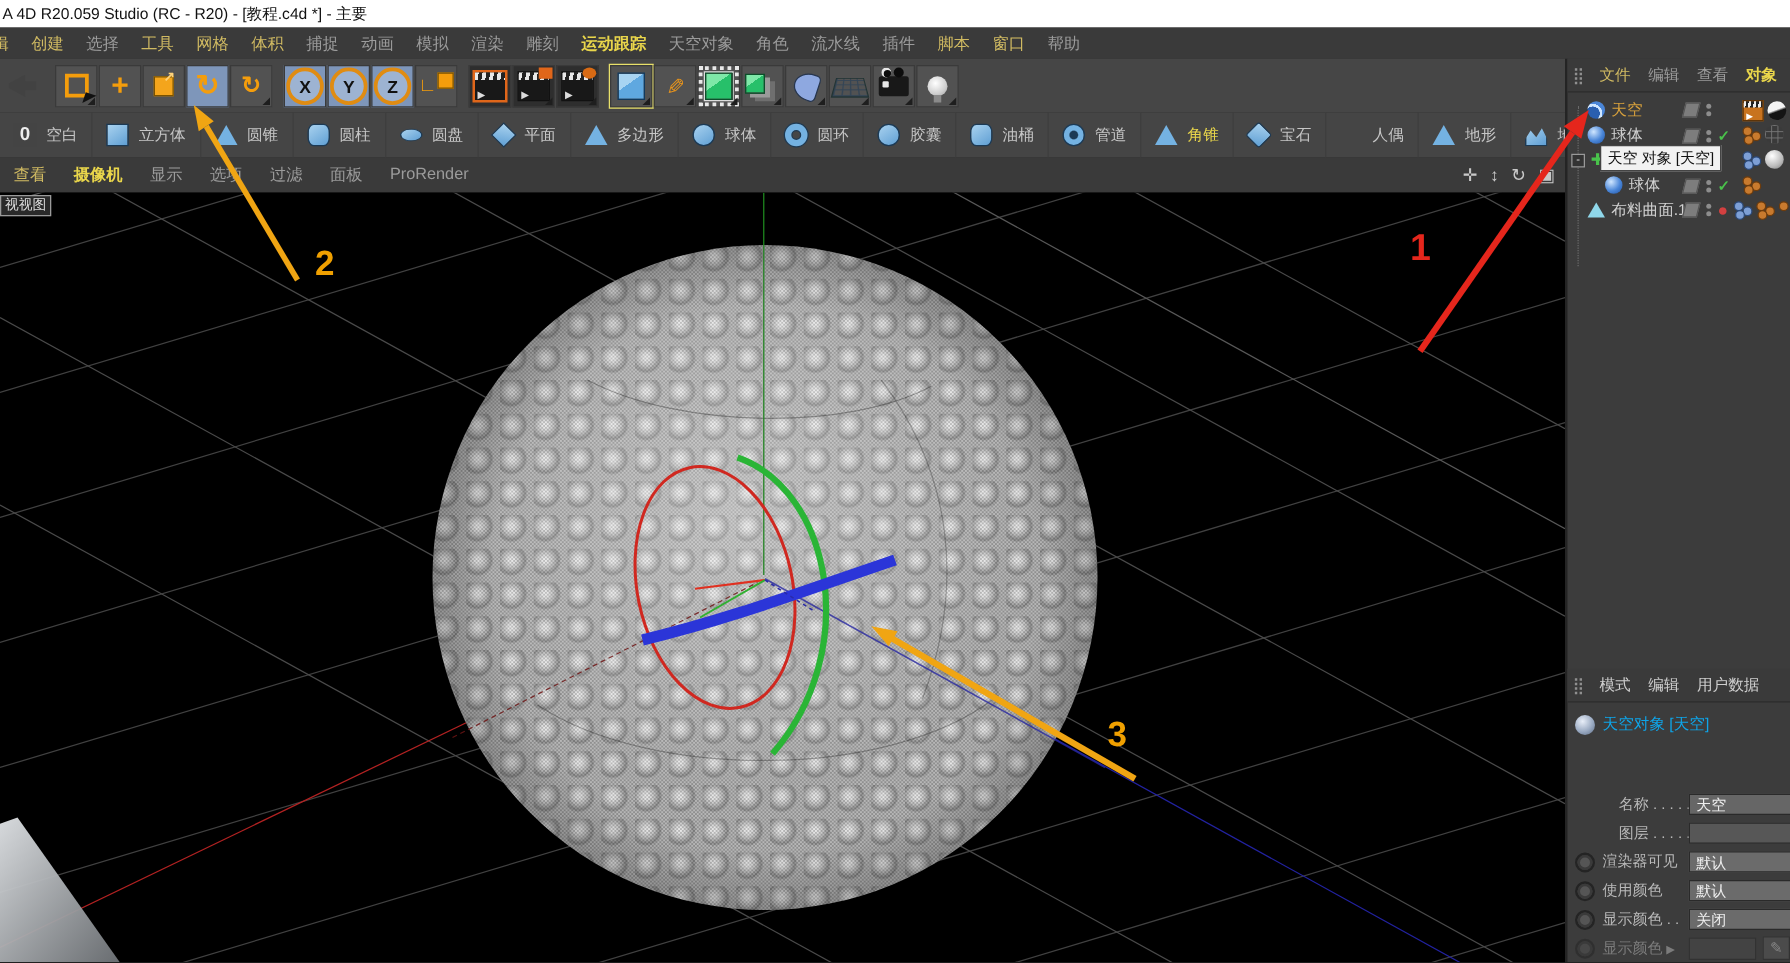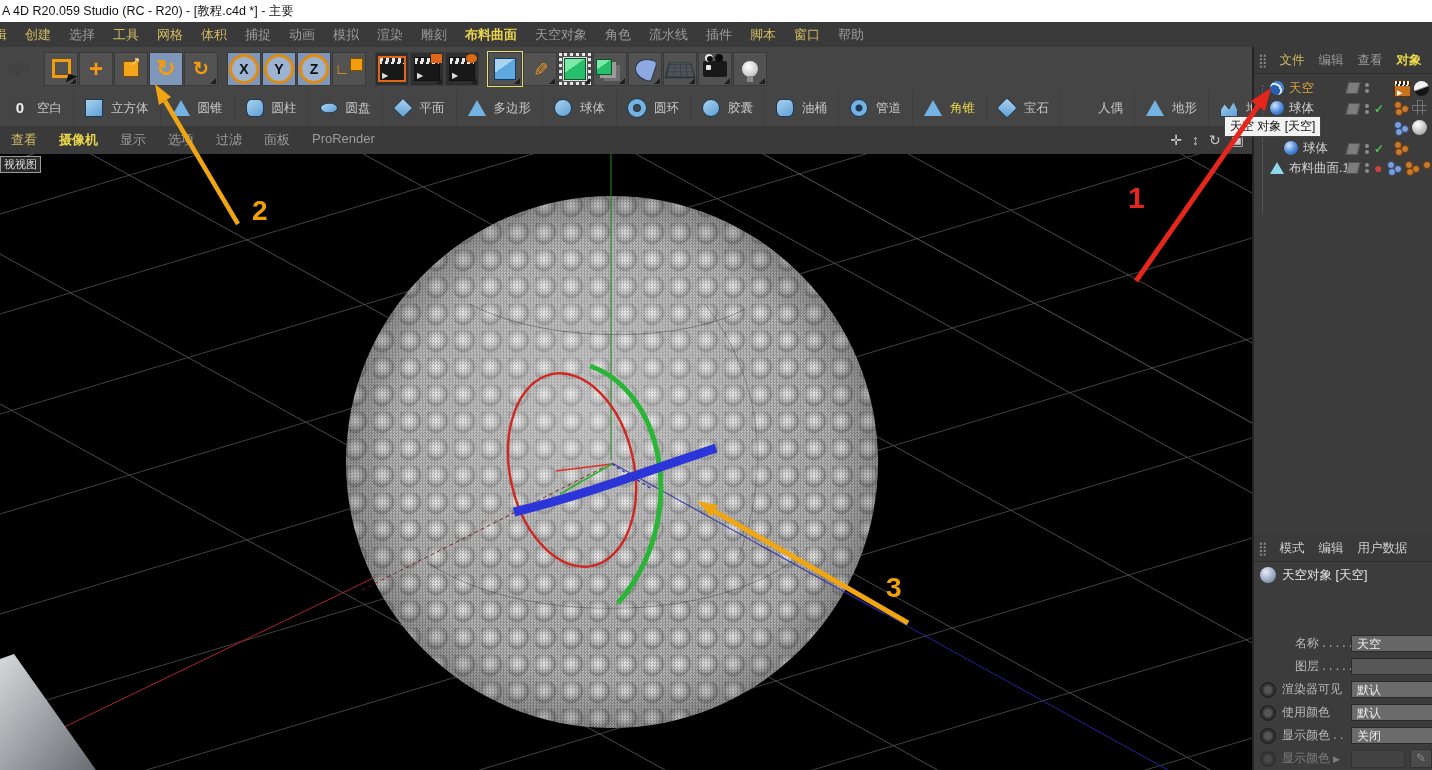--- a/index.html
+++ b/index.html
@@ -121,24 +121,24 @@
   .tag.clapper::before{content:"";position:absolute;left:0;top:0;width:100%;height:5px;
       background:repeating-linear-gradient(100deg,#eee 0 2px,#222 2px 4px);}
   .tag.clapper::after{content:"▶";position:absolute;left:2px;bottom:-1px;font-size:7px;color:#fff;}
   .tag.skyball{border-radius:50%;background:linear-gradient(160deg,#f4f4f4 45%,#141414 55%);}
   .tag.gridball{border-radius:50%;background:#3a3a3a;
       background-image:linear-gradient(#777 1px,transparent 1px),linear-gradient(90deg,#777 1px,transparent 1px);background-size:5px 5px;}
   .tag.whiteball{border-radius:50%;background:radial-gradient(circle at 38% 32%,#fff,#bbb 60%,#777);}
   .dotclu i{position:absolute;width:6px;height:6px;border-radius:50%;background:#c87a2e;border:1px solid #6e3c0c;}
   .dotclu i:nth-child(1){left:0;top:1px;} .dotclu i:nth-child(2){left:7px;top:5px;} .dotclu i:nth-child(3){left:1px;top:8px;}
   .dotclu.blue i{background:#7d9fd6;border-color:#2c4a7a;}
-  .tooltip{left:1224px;top:116px;background:#f2f2f2;border:1px solid #444;color:#111;font-size:12px;
+  .tooltip{left:1280px;top:116px;background:#f2f2f2;border:1px solid #444;color:#111;font-size:12px;
            padding:1px 5px;white-space:nowrap;z-index:40;}
   
-  .amobj{display:flex;align-items:center;height:26px;color:#e5e5e5;font-size:12.5px;}
+  .amobj{display:flex;align-items:flex-end;height:26px;color:#0ea5e9;font-size:12.5px;}
   .amobj .oicon{margin:0 6px 0 6px;background:radial-gradient(circle at 38% 32%,#e8eef8,#9aaac2 55%,#5a6a84);
        width:16px;height:16px;background-image:radial-gradient(circle at 38% 32%,#e8eef8,#9aaac2 55%,#5a6a84),repeating-linear-gradient(0deg,rgba(0,0,0,.25) 0 1px,transparent 1px 4px);}
   .tabs{display:flex;gap:2px;padding:2px 0 3px 3px;}
   .tab{background:#4c4c4c;border:1px solid #2e2e2e;color:#cfcfcf;font-size:12px;padding:1px 7px;}
   .tab.sel{background:#6e89b4;color:#fff;}
   .tab.comp{color:#d8d44a;}
   .amsection{background:#333;border-top:1px solid #2a2a2a;border-bottom:1px solid #2a2a2a;color:#e8e8e8;
        font-size:12.5px;padding:3px 0 3px 8px;}
   .fieldrow{position:absolute;left:0;width:180px;height:21px;display:flex;align-items:center;font-size:12px;color:#b9b9b9;}
   .fieldrow .flabel{white-space:nowrap;}
@@ -171,21 +171,21 @@
     <span class="m st-hi">创建</span>
         <span class="m st-dim">选择</span>
         <span class="m st-hi">工具</span>
         <span class="m st-hi">网格</span>
         <span class="m st-hi">体积</span>
         <span class="m st-dim">捕捉</span>
         <span class="m st-dim">动画</span>
         <span class="m st-dim">模拟</span>
         <span class="m st-dim">渲染</span>
         <span class="m st-dim">雕刻</span>
-        <span class="m st-bright">布料曲面</span>
+        <span class="m st-bright">运动跟踪</span>
         <span class="m st-dim">天空对象</span>
         <span class="m st-dim">角色</span>
         <span class="m st-dim">流水线</span>
         <span class="m st-dim">插件</span>
         <span class="m st-hi">脚本</span>
         <span class="m st-hi">窗口</span>
         <span class="m st-dim">帮助</span>
       </div>
   </div>
 

